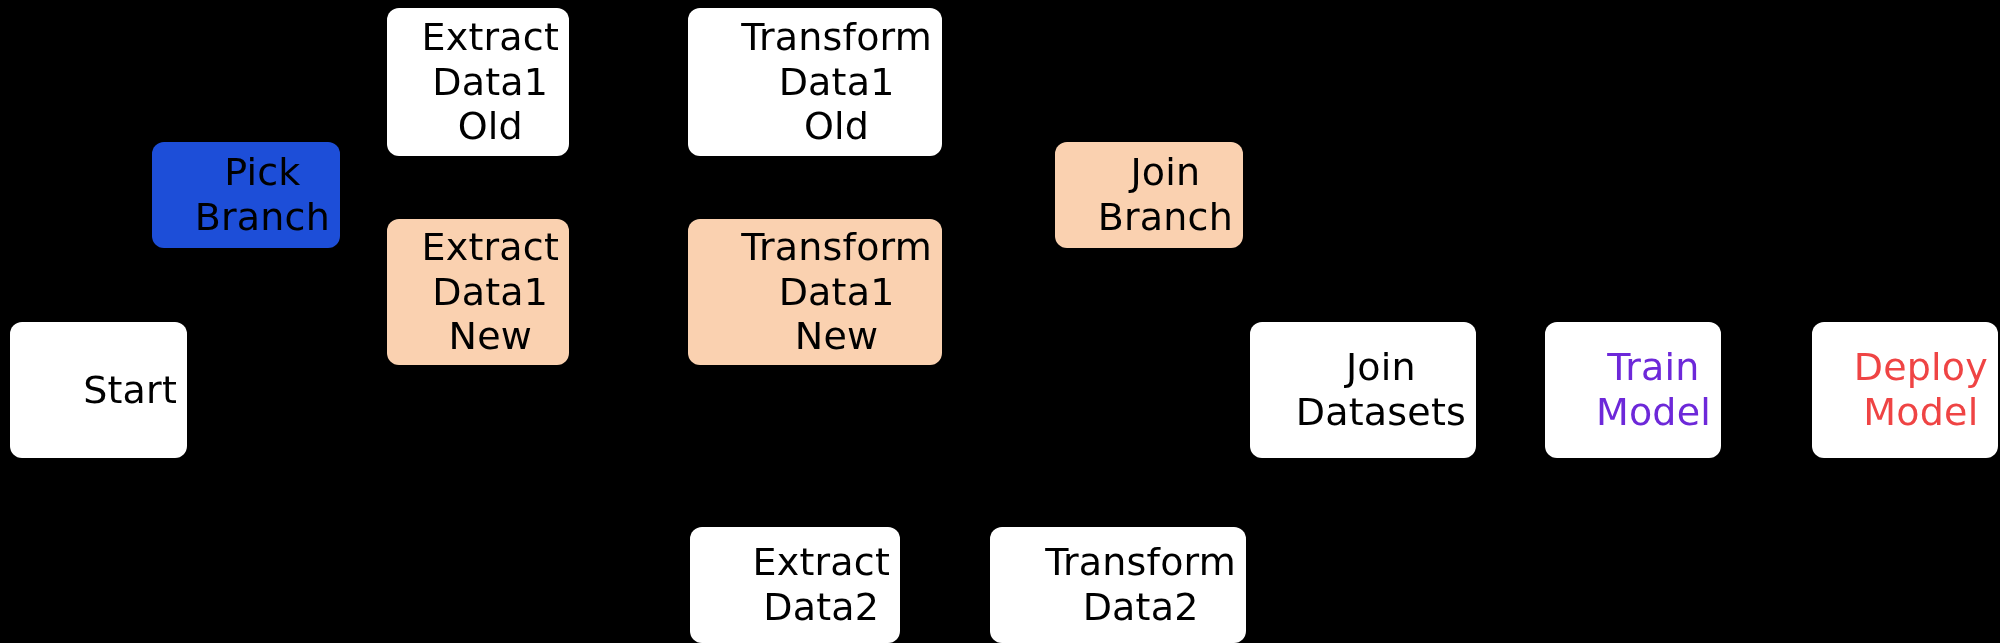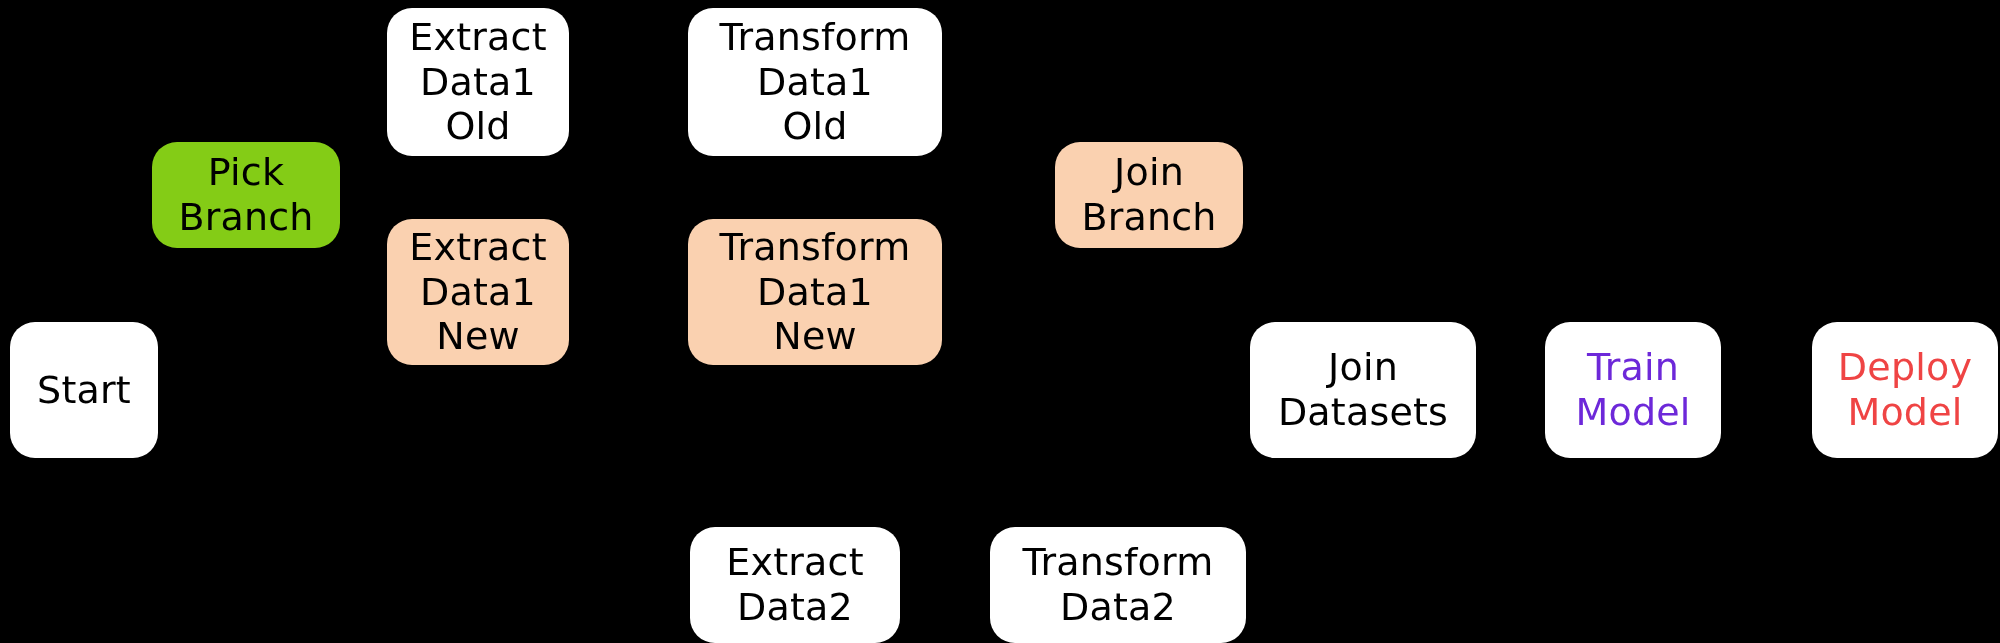--- a/index.html
+++ b/index.html
@@ -16,23 +16,23 @@
     width: 2000px;
     height: 643px;
     background: #000000;
     overflow: hidden;
   }
   .node {
     position: absolute;
     box-sizing: border-box;
     display: flex;
     flex-direction: column;
-    align-items: center;
+    align-items: flex-end;
     justify-content: center;
-    border-radius: 25px;
+    border-radius: 12px;
     color: #000000;
     font-size: 38px;
     line-height: 1.18;
     font-weight: 400;
     text-align: center;
     white-space: pre-line;
     letter-spacing: 0.2px;
     -webkit-font-smoothing: antialiased;
   }
   .node.fill-white {
@@ -44,22 +44,22 @@
   .node-label {
     display: block;
     white-space: pre-line;
     padding: 0 10px;
   }
 </style>
 </head>
 <body>
 
 <div id="canvas" style="background: rgb(0, 0, 0);">
-    <div class="node fill-white" style="left: 10px; top: 322px; width: 148px; height: 136px; background: rgb(255, 255, 255); color: rgb(0, 0, 0);"><span class="node-label">Start</span></div>
-    <div class="node fill-peach" style="left: 152px; top: 142px; width: 188px; height: 106px; background: #84cc16; color: rgb(0, 0, 0);"><span class="node-label">Pick
+    <div class="node fill-white" style="left: 10px; top: 322px; width: 177px; height: 136px; background: rgb(255, 255, 255); color: rgb(0, 0, 0);"><span class="node-label">Start</span></div>
+    <div class="node fill-peach" style="left: 152px; top: 142px; width: 188px; height: 106px; background: #1d4ed8; color: rgb(0, 0, 0);"><span class="node-label">Pick
 Branch</span></div>
     <div class="node fill-white" style="left: 387px; top: 8px; width: 182px; height: 148px; background: rgb(255, 255, 255); color: rgb(0, 0, 0);"><span class="node-label">Extract
 Data1
 Old</span></div>
     <div class="node fill-peach" style="left: 387px; top: 219px; width: 182px; height: 146px; background: rgb(250, 209, 176); color: rgb(0, 0, 0);"><span class="node-label">Extract
 Data1
 New</span></div>
     <div class="node fill-white" style="left: 688px; top: 8px; width: 254px; height: 148px; background: rgb(255, 255, 255); color: rgb(0, 0, 0);"><span class="node-label">Transform
 Data1
 Old</span></div>

